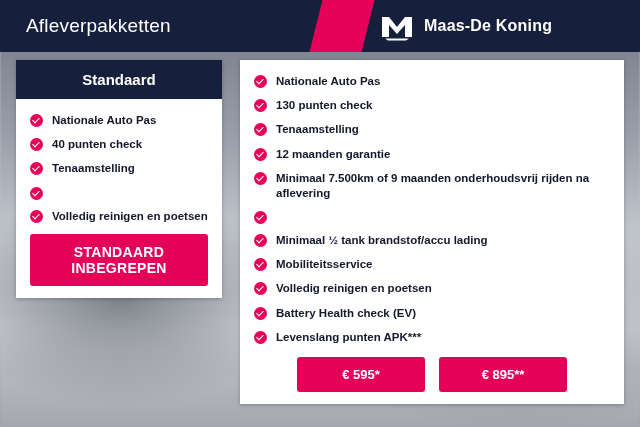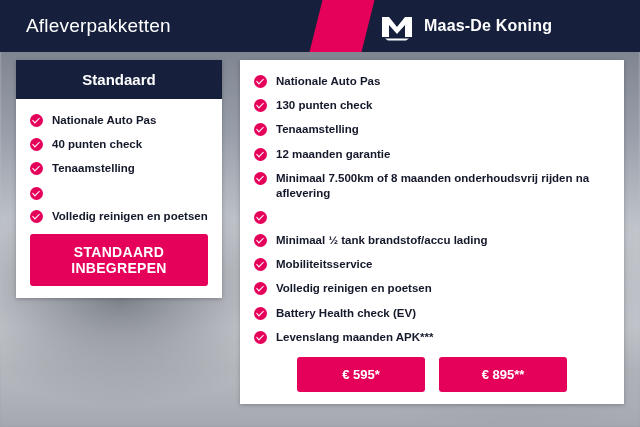--- a/index.html
+++ b/index.html
@@ -265,21 +265,21 @@
         <li>
           <span class="check"></span>
           <span class="feature-text">Tenaamstelling</span>
         </li>
         <li>
           <span class="check"></span>
           <span class="feature-text">12 maanden garantie</span>
         </li>
         <li>
           <span class="check"></span>
-          <span class="feature-text">Minimaal 7.500km of 8 maanden onderhoudsvrij rijden na aflevering</span>
+          <span class="feature-text">Minimaal 7.500km of 9 maanden onderhoudsvrij rijden na aflevering</span>
         </li>
         <li>
           <span class="check"></span>
         </li>
         <li>
           <span class="check"></span>
           <span class="feature-text">Minimaal ½ tank brandstof/accu lading</span>
         </li>
         <li>
           <span class="check"></span>
@@ -288,21 +288,21 @@
         <li>
           <span class="check"></span>
           <span class="feature-text">Volledig reinigen en poetsen</span>
         </li>
         <li>
           <span class="check"></span>
           <span class="feature-text">Battery Health check (EV)</span>
         </li>
         <li>
           <span class="check"></span>
-          <span class="feature-text">Levenslang maanden APK***</span>
+          <span class="feature-text">Levenslang punten APK***</span>
         </li>
       </ul>
 
       <div class="price-row">
         <button class="price-btn">€ 595*</button>
         <button class="price-btn">€ 895**</button>
       </div>
 
     </div>
   </div>

